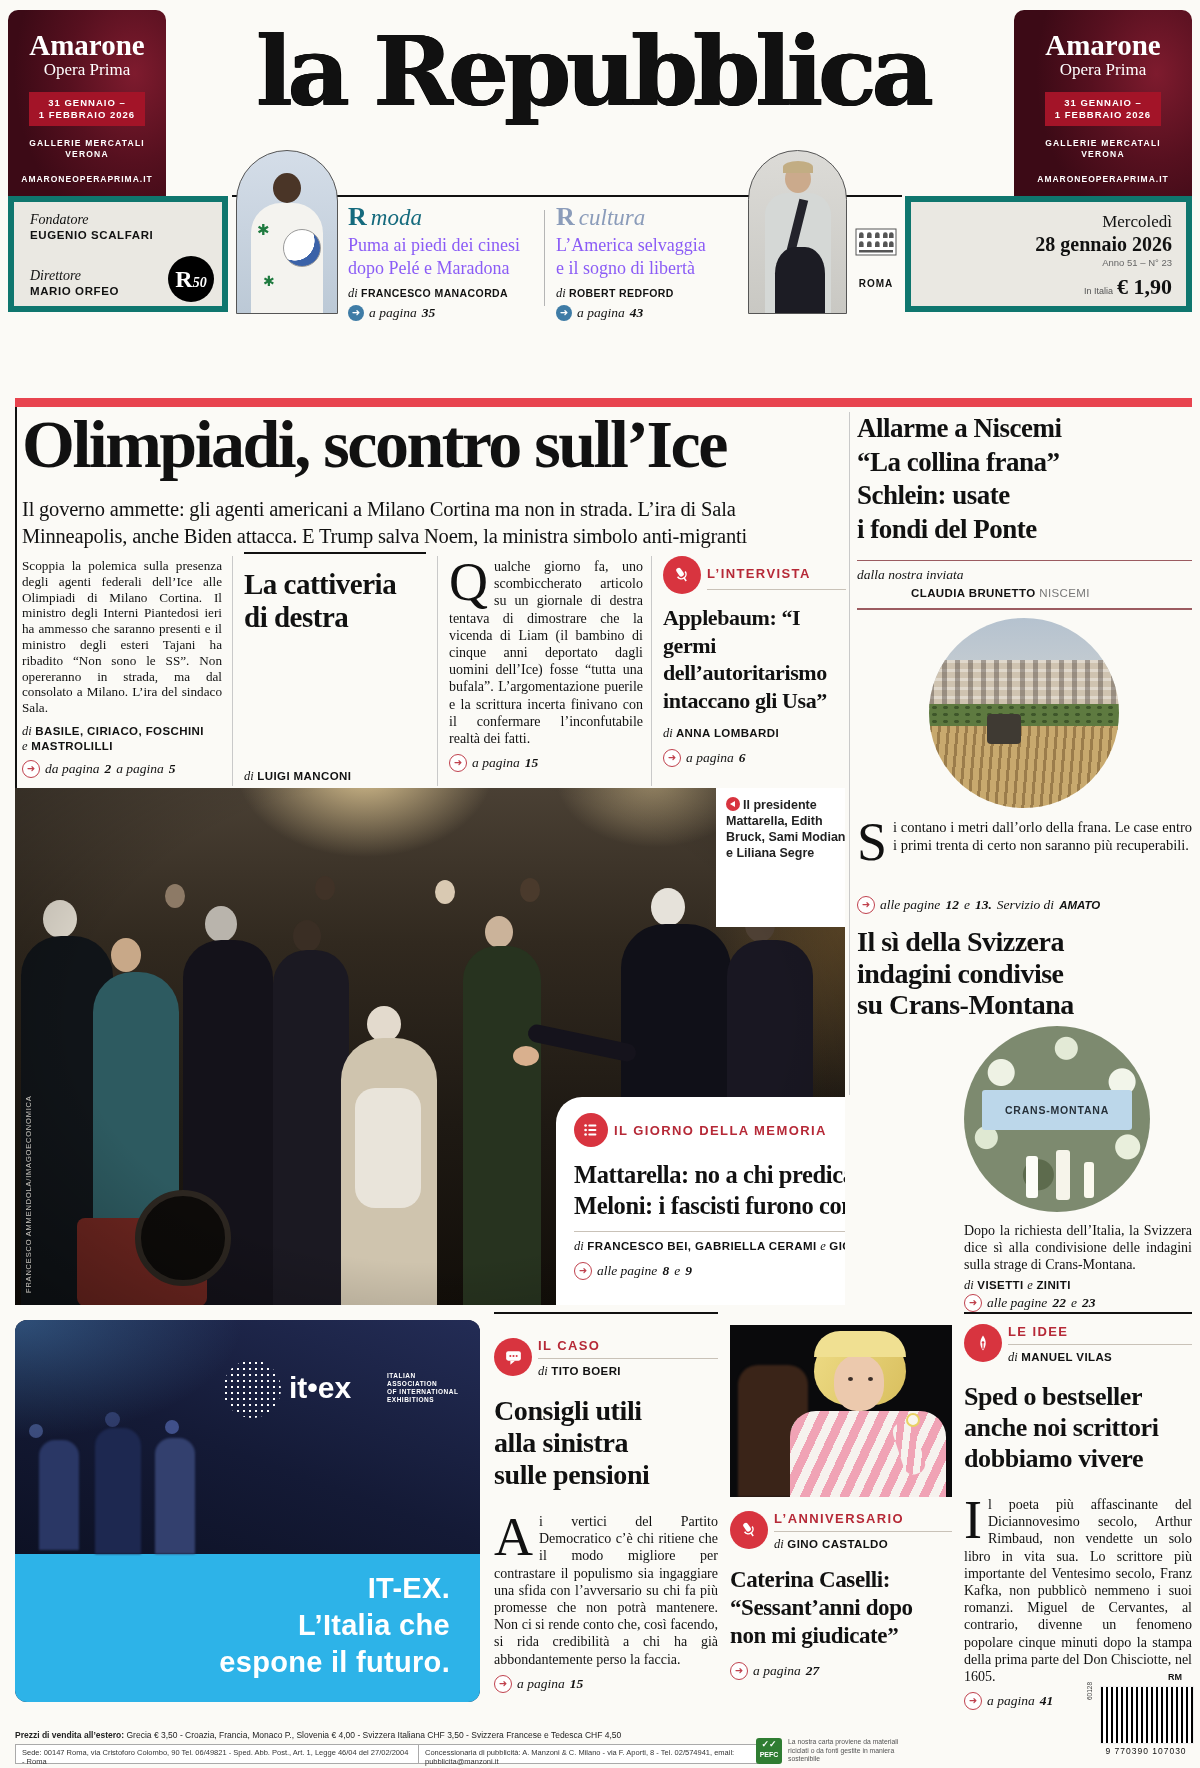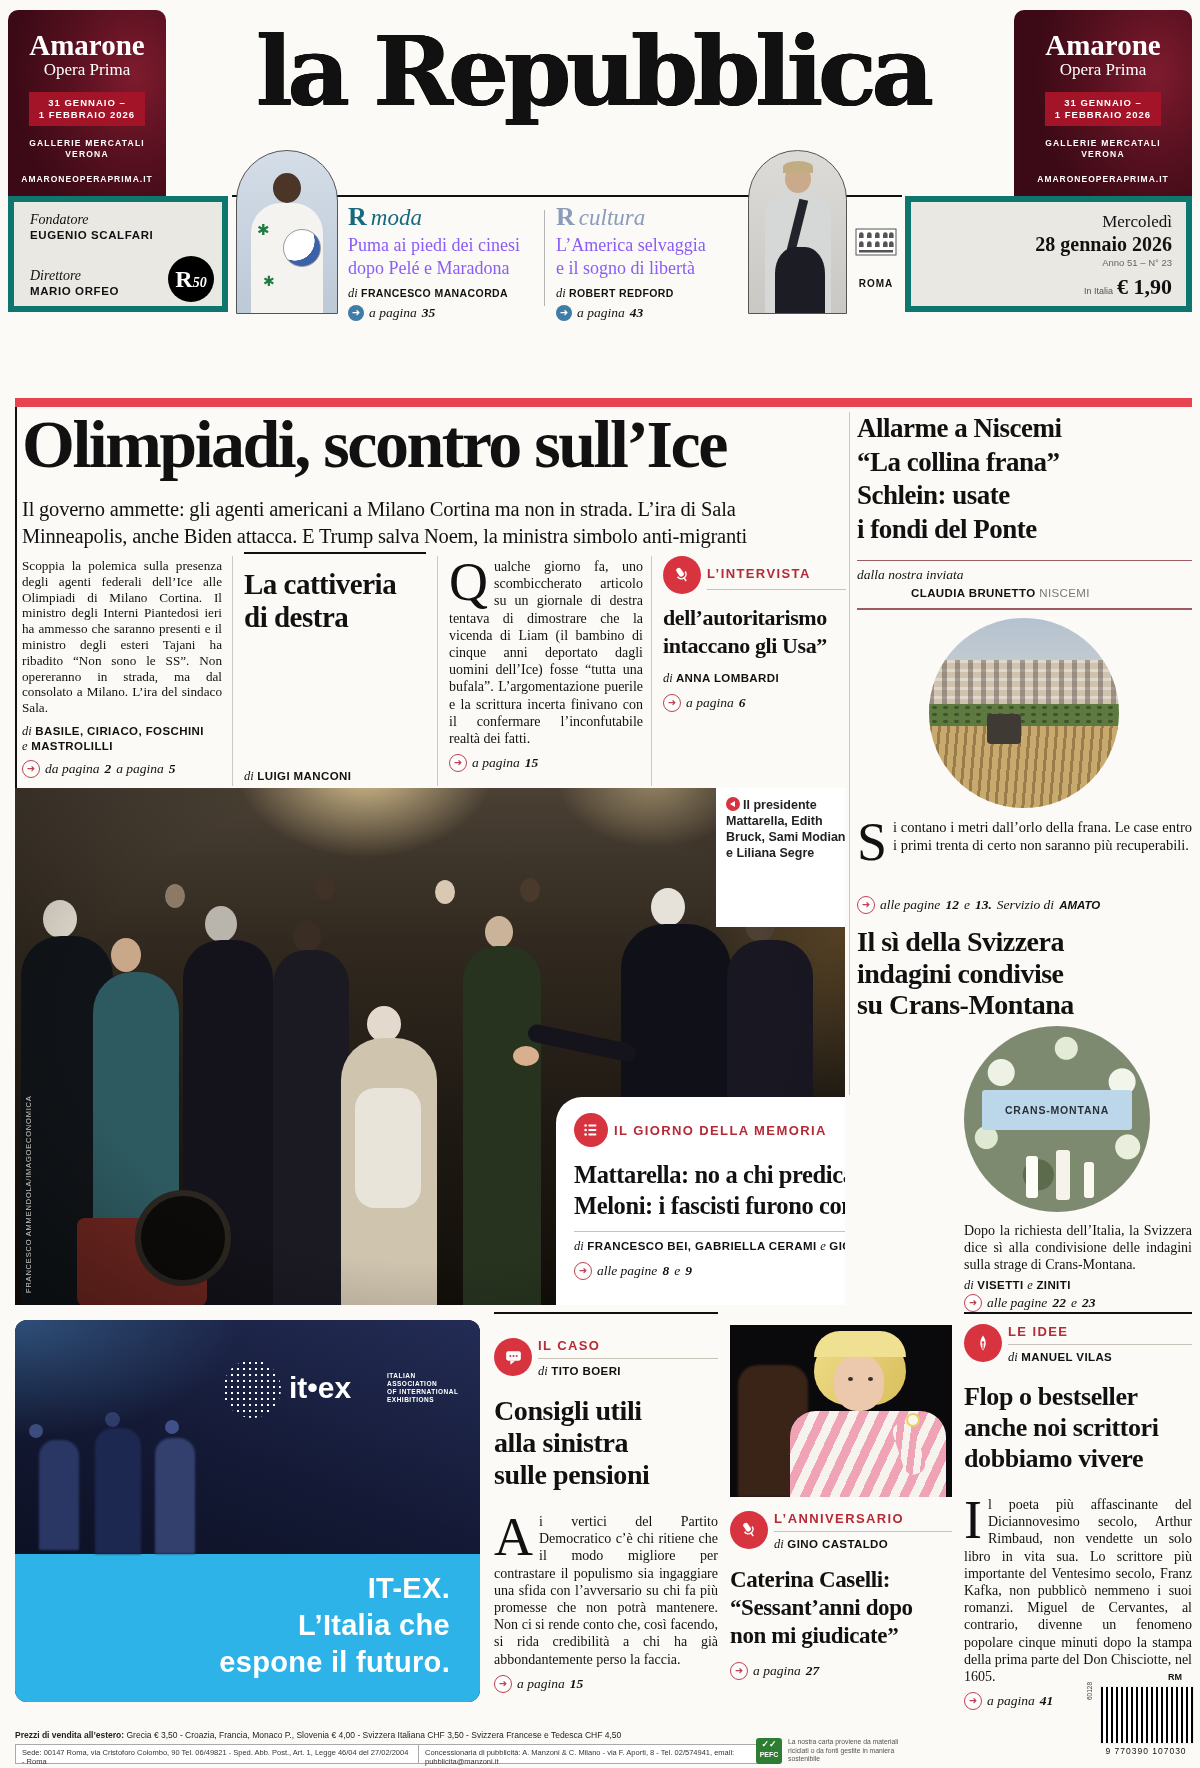--- a/index.html
+++ b/index.html
@@ -272,20 +272,21 @@
               <path d="M5.8 9 a4.2 4.2 0 0 0 8.4 0" fill="none" stroke="#fff" stroke-width="1.4"></path>
               <rect x="9.3" y="13.4" width="1.4" height="3.2" fill="#fff"></rect>
             </g>
           </svg>
       </div>
       <div class="kstack" style="border-bottom:1px solid #c9c2b8;padding:10px 0 8px 0;">
         <div class="kicker">L’INTERVISTA</div>
       </div>
     </div>
     <div class="h3" style="font-size:22px;line-height:27.5px;margin-top:10px;">
+      <div>Applebaum: “I germi</div>
         <div>dell’autoritarismo</div>
         <div>intaccano gli Usa”</div>
     </div>
     <div class="bylb" style="margin-top:12px;">
       <span class="di">di</span> <span>ANNA LOMBARDI</span>
     </div>
     <div class="plink" style="margin-top:8px;">
       <span class="acirc red">➜</span>
         <span>a pagina</span> 
         <b>6</b>
@@ -538,21 +539,21 @@
             <rect x="9.4" y="10.6" width="1.2" height="5.4" fill="#d8343f"></rect>
           </svg>
       </div>
       <div class="kstack">
         <div class="kicker">LE IDEE</div>
         <div class="khr"></div>
         <div class="bylb"><span class="di">di</span> <span>MANUEL VILAS</span></div>
       </div>
     </div>
     <div class="h3" style="font-size:26px;line-height:31px;margin-top:16px;">
-      <div>Flop o bestseller</div>
+      <div>Sped o bestseller</div>
         <div>anche noi scrittori</div>
         <div>dobbiamo vivere</div>
     </div>
     <div class="body b2" style="margin-top:22px;">
       <span class="dcap">I</span><span>l poeta più affascinante del Diciannovesimo secolo, Arthur Rimbaud, non vendette un solo libro in vita sua. Lo scrittore più importante del Ventesimo secolo, Franz Kafka, non pubblicò nemmeno i suoi romanzi. Miguel de Cervantes, al contrario, divenne un fenomeno popolare cinque minuti dopo la stampa della prima parte del Don Chisciotte, nel 1605.</span>
     </div>
     <div class="plink" style="margin-top:7px;">
       <span class="acirc red">➜</span>
         <span>a pagina</span> 
         <b>41</b>

